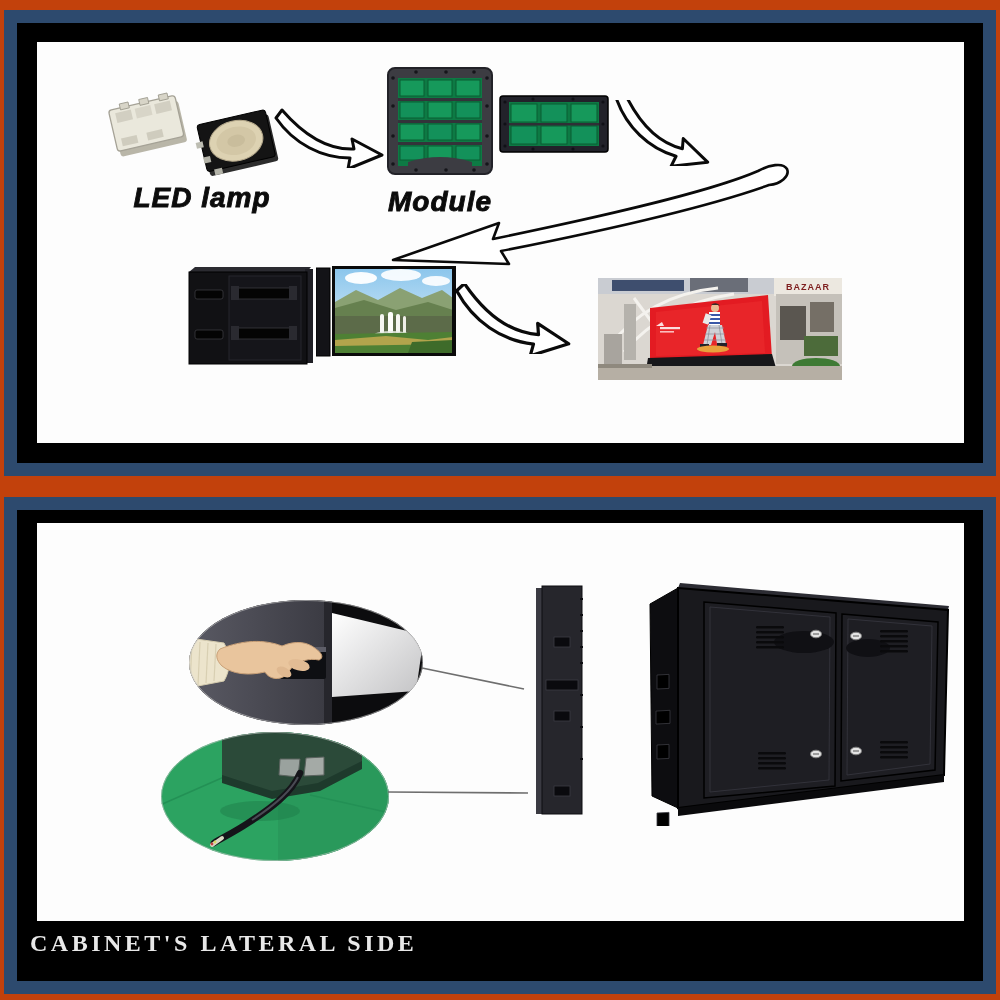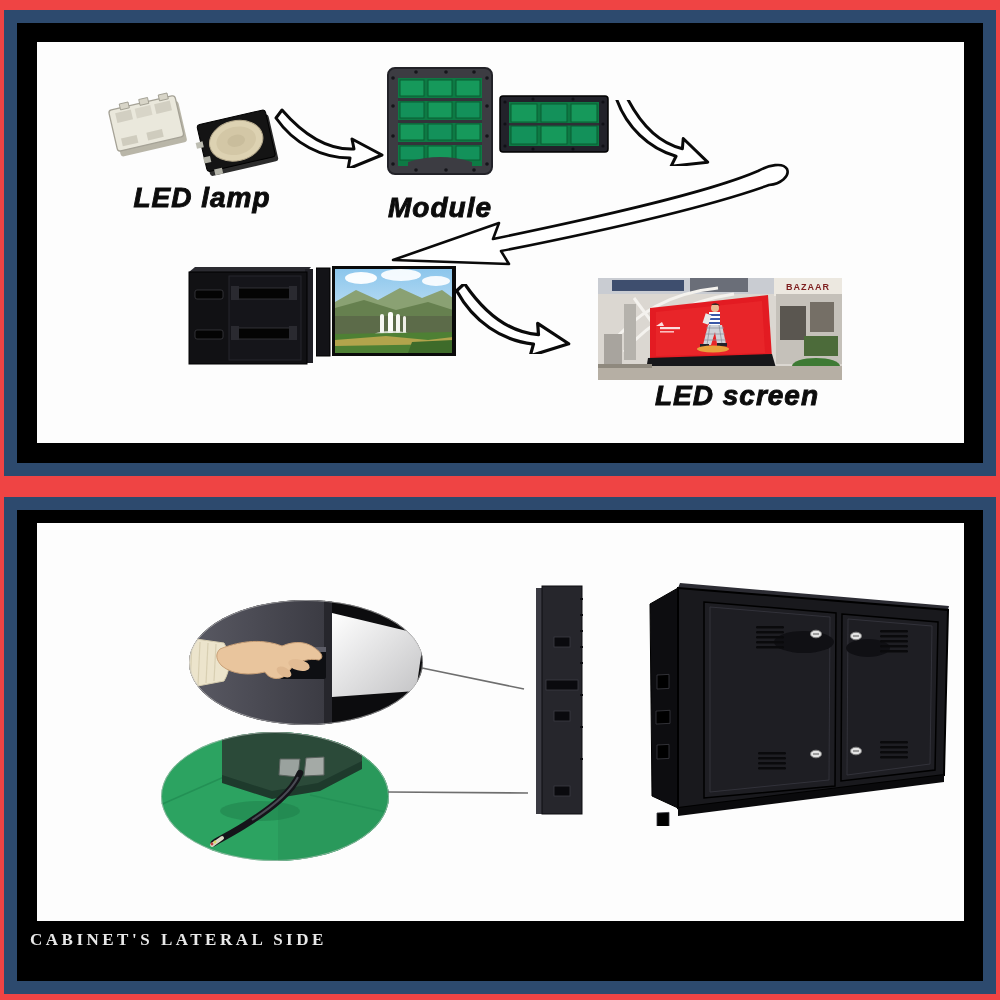--- a/index.html
+++ b/index.html
@@ -1,29 +1,29 @@
 <!DOCTYPE html>
 <html><head>
 <meta charset="utf-8">
 <style>
   html,body{margin:0;padding:0;background:#000;}
-  #stage{position:relative;width:1000px;height:1000px;background:#ef4444;overflow:hidden;
+  #stage{position:relative;width:1000px;height:1000px;background:#c2410c;overflow:hidden;
          font-family:"Liberation Sans",sans-serif;}
   .panel{position:absolute;left:4px;width:966px;border:13px solid #2d4a6e;background:#000;}
   #panel-top{top:10px;height:440px;}
   #panel-bottom{top:497px;height:471px;}
   .content{position:absolute;background:#fdfdfd;}
   #content-top{left:20px;top:19px;width:927px;height:401px;}
   #content-bottom{left:20px;top:13px;width:927px;height:398px;}
   .flow-label{position:absolute;color:#0c0c0c;font-weight:bold;font-style:italic;
               font-size:28px;text-align:center;letter-spacing:1px;
               -webkit-text-stroke:0.9px #0c0c0c;white-space:nowrap;}
   .abs{position:absolute;}
   #caption{position:absolute;left:30px;top:930px;color:#e8e8e8;
-           font-family:"Liberation Serif",serif;font-weight:bold;font-size:17px;
+           font-family:"Liberation Serif",serif;font-weight:bold;font-size:24px;
            letter-spacing:3.5px;white-space:nowrap;}
 </style>
 </head>
 <body>
 
 <div id="stage">
 
   <div class="panel" id="panel-top">
     <div class="content" id="content-top"></div>
   </div>
@@ -111,21 +111,21 @@
         <circle cx="7" cy="52" r="1.6"></circle>
       <circle cx="105" cy="8" r="1.6"></circle>
         <circle cx="105" cy="30" r="1.6"></circle>
         <circle cx="105" cy="52" r="1.6"></circle>
       <circle cx="35" cy="5" r="1.6"></circle>
         <circle cx="75" cy="5" r="1.6"></circle>
       <circle cx="35" cy="55" r="1.6"></circle>
         <circle cx="75" cy="55" r="1.6"></circle>
     </g>
   </svg>
-  <div class="flow-label" style="left:378px;top:192px;width:124px">Module</div>
+  <div class="flow-label" style="left:378px;top:186px;width:124px">Module</div>
 
   <svg class="abs" style="left:606px;top:100px" width="116" height="66" viewBox="0 0 116 66">
     <g transform="rotate(16 58 33)">
       <path d="M8,4 C34,34 58,44 80,43 L78,33 L108,49 L74,63 L76,52 C48,52 20,38 2,12 Z" fill="#fff" stroke="#0a0a0a" stroke-width="3" stroke-linejoin="round"></path>
     </g>
   </svg>
 
   <svg class="abs" style="left:385px;top:152px" width="412" height="116" viewBox="0 0 412 116">
     <path d="M8,108 L114,71 L108,87 C200,68 320,42 373,19 C384,13 398,10 402,17
              C405,24 396,32 384,33 C320,56 212,80 116,99 L124,112 Z" fill="#fff" stroke="#0a0a0a" stroke-width="2.6" stroke-linejoin="round"></path>
@@ -224,21 +224,20 @@
     </g>
     <polygon points="50,80 174,76 178,90 48,92" fill="#17171a"></polygon>
     <rect x="178" y="16" width="66" height="70" fill="#c5c1ba"></rect>
     <rect x="182" y="28" width="26" height="34" fill="#5a5650"></rect>
     <rect x="212" y="24" width="24" height="30" fill="#756f66"></rect>
     <rect x="206" y="58" width="34" height="20" fill="#4c6b3a"></rect>
     <ellipse cx="218" cy="88" rx="24" ry="8" fill="#3e7a34"></ellipse>
     <rect x="0" y="88" width="244" height="14" fill="#b6afa4"></rect>
     <rect x="0" y="86" width="54" height="4" fill="#8f897e"></rect>
   </svg>
-  <div class="flow-label" style="left:635px;top:380px;width:204px">LED screen</div>
 
   <div class="panel" id="panel-bottom">
     <div class="content" id="content-bottom"></div>
   </div>
 
   <svg class="abs" style="left:188px;top:599px" width="236" height="127" viewBox="0 0 236 127">
     <defs>
       <clipPath id="ell1">
           <ellipse cx="118" cy="63.5" rx="117" ry="62.5"></ellipse>
         </clipPath>

